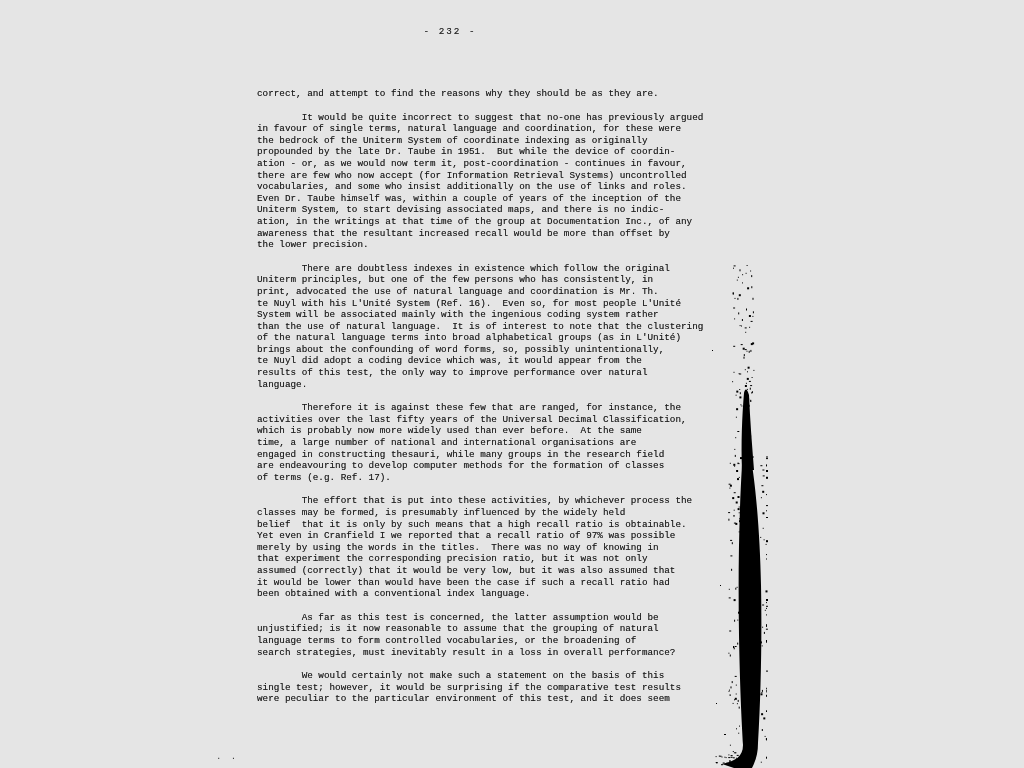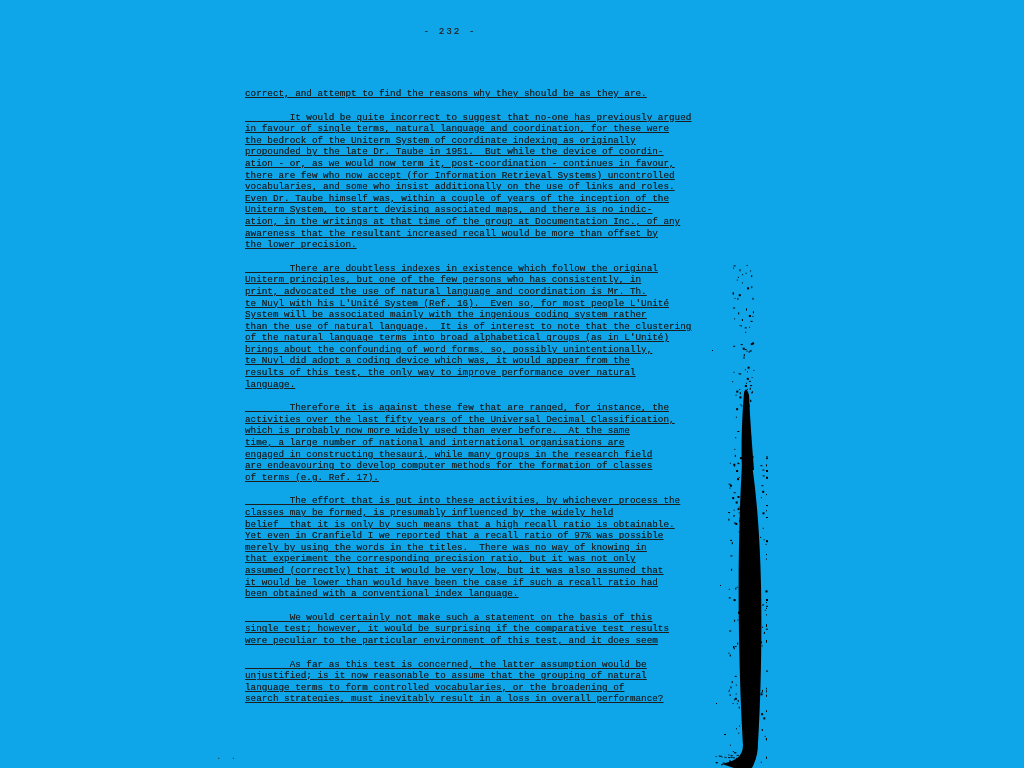--- a/index.html
+++ b/index.html
@@ -3,35 +3,35 @@
 <meta charset="utf-8">
 <style>
   html,body{margin:0;padding:0;}
   body{
     width:1024px;height:768px;overflow:hidden;
     background:#ffffff;
     font-family:"Liberation Mono","DejaVu Sans Mono",monospace;
     position:relative;
   }
   .page{
-    position:absolute;inset:0;background:#0ea5e9;
+    position:absolute;inset:0;background:#e5e5e5;
   }
   .page-number{
     position:absolute;left:245px;top:26px;width:410px;
     text-align:center;
     font-size:9.3px;color:#2b2b2b;letter-spacing:2px;
     text-shadow:0 0 .4px rgba(0,0,0,.55);
   }
   .text-col{
     position:absolute;left:245px;top:88px;width:452px;
     font-size:9.3px;line-height:11.6px;color:#1d1d1d;
     text-shadow:0 0 .4px rgba(0,0,0,.5);
   }
   .para{
-    white-space:pre;margin:0 0 12px 0;text-decoration:underline;
+    white-space:pre;margin:0 0 12px 12px;
   }
   .smudge-wrap{
     position:absolute;left:706px;top:255px;width:64px;height:513px;
   }
   .footer-dots{
     position:absolute;left:216px;top:752px;
     font-size:9px;color:#3a3a3a;letter-spacing:2px;
   }
 </style>
 </head>
@@ -75,27 +75,27 @@
 of terms (e.g. Ref. 17).</div>
     <div class="para">        The effort that is put into these activities, by whichever process the
 classes may be formed, is presumably influenced by the widely held
 belief  that it is only by such means that a high recall ratio is obtainable.
 Yet even in Cranfield I we reported that a recall ratio of 97% was possible
 merely by using the words in the titles.  There was no way of knowing in
 that experiment the corresponding precision ratio, but it was not only
 assumed (correctly) that it would be very low, but it was also assumed that
 it would be lower than would have been the case if such a recall ratio had
 been obtained with a conventional index language.</div>
-    <div class="para">        We would certainly not make such a statement on the basis of this
-single test; however, it would be surprising if the comparative test results
-were peculiar to the particular environment of this test, and it does seem</div>
     <div class="para">        As far as this test is concerned, the latter assumption would be
 unjustified; is it now reasonable to assume that the grouping of natural
 language terms to form controlled vocabularies, or the broadening of
 search strategies, must inevitably result in a loss in overall performance?</div>
+    <div class="para">        We would certainly not make such a statement on the basis of this
+single test; however, it would be surprising if the comparative test results
+were peculiar to the particular environment of this test, and it does seem</div>
   </div>
 
   <div class="smudge-wrap">
     <svg id="smudge-svg" width="64" height="513" viewBox="0 0 64 513" xmlns="http://www.w3.org/2000/svg">
 
       <path d="M38,138 C36,162 35,188 36,215 L48,215 C46,190 44,164 43,140 C41,133 39,133 38,138 Z" fill="#000"></path>
 
       <path d="M36,210
                C33,260 32,320 33,380
                C34,440 36,470 37,490

